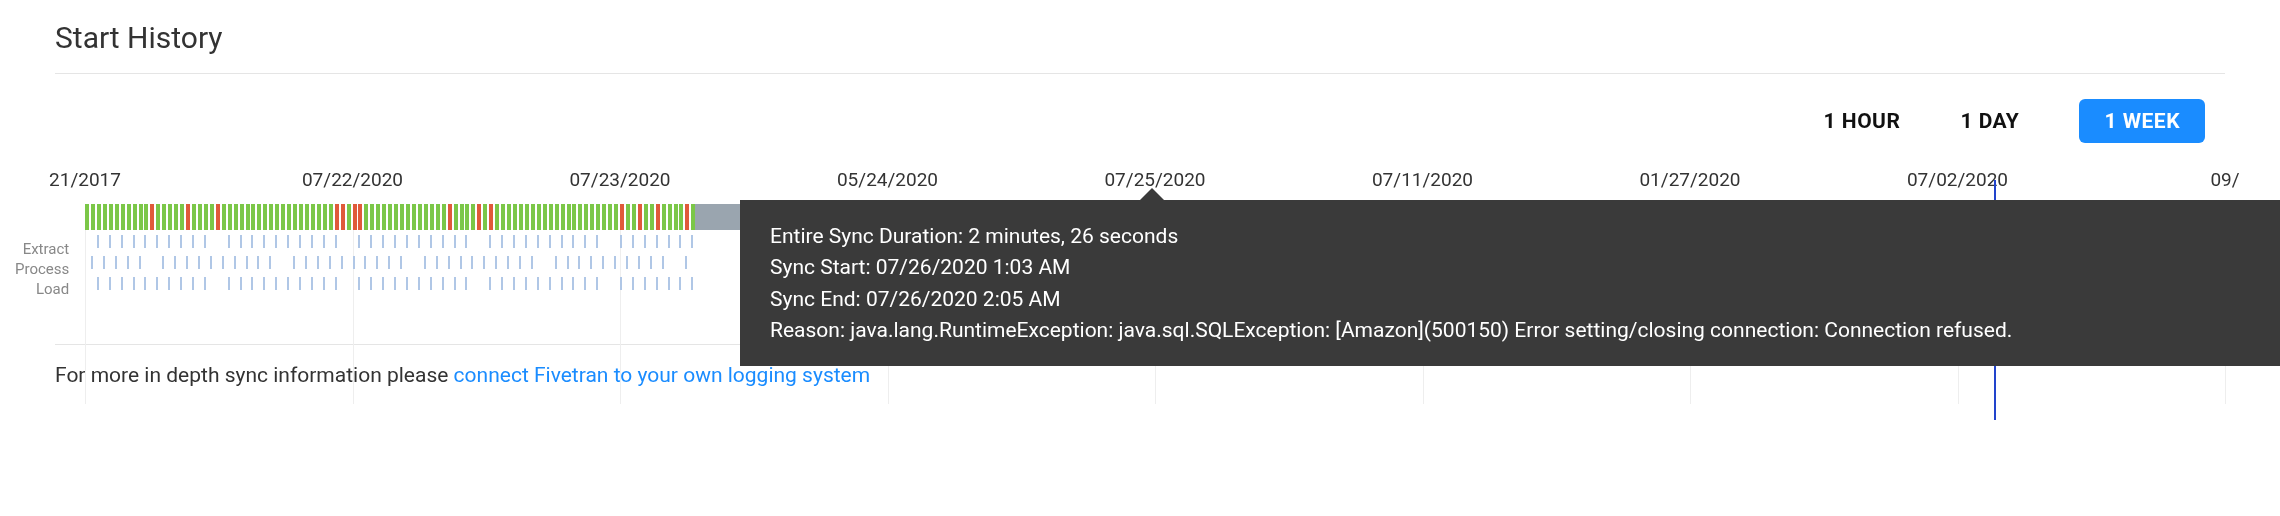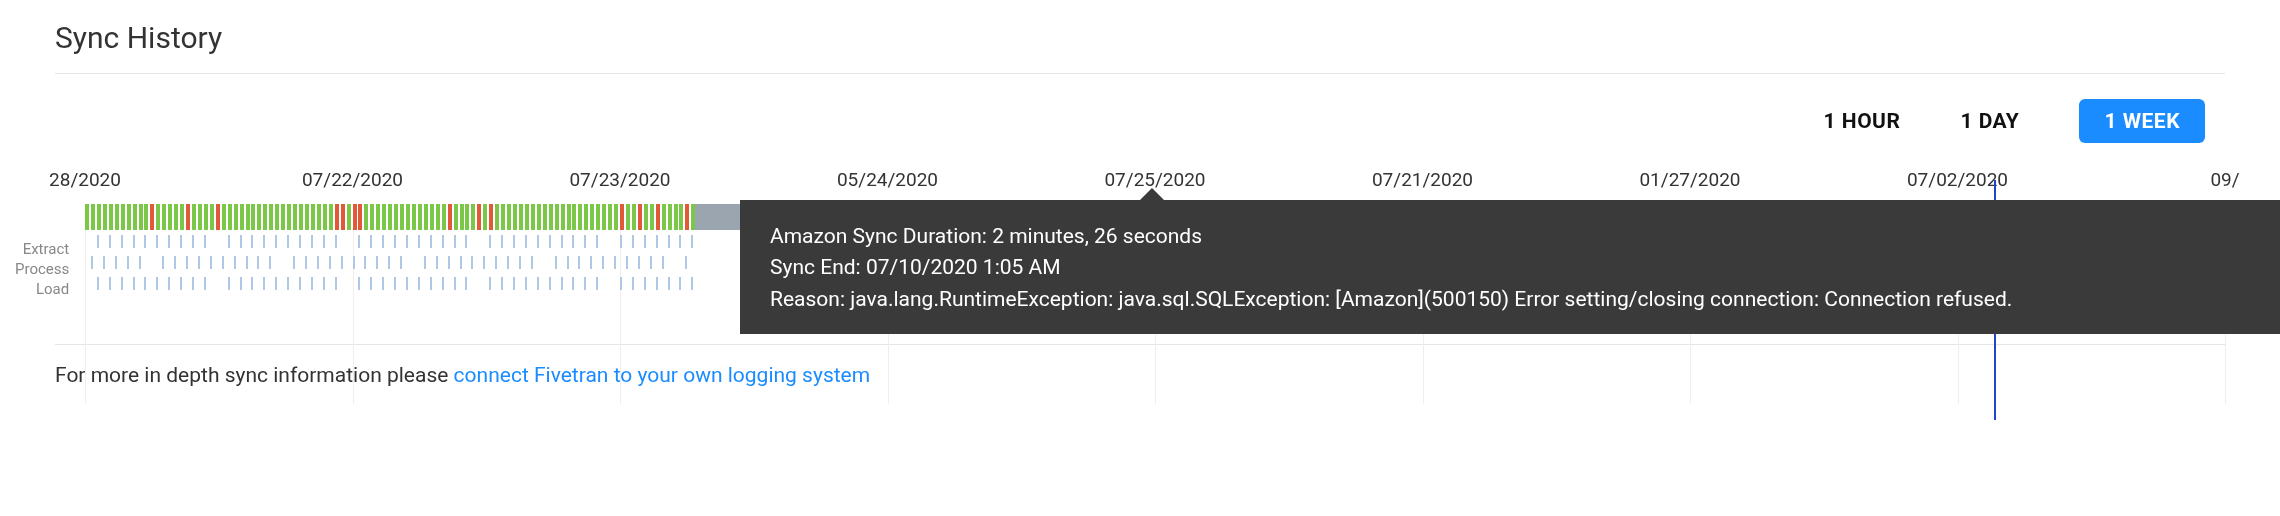--- a/index.html
+++ b/index.html
@@ -155,37 +155,37 @@
   border-right: 12px solid transparent;
   border-bottom: 12px solid #3a3a3a;
 }
 .tooltip-line { margin-bottom: 2px; }
 .label-inline { display: inline; }
 </style>
 </head>
 <body>
 
 <div class="container">
-  <h1 class="title">Sync History</h1>
+  <h1 class="title">Start History</h1>
   <hr class="hr">
 
   <div class="range-row">
     <span class="range-btn">1 HOUR</span>
     <span class="range-btn">1 DAY</span>
     <span class="range-btn active">1 WEEK</span>
   </div>
 
   <div class="timeline-area">
     <div class="axis-row" id="axis-row">
-        <div class="axis-label" style="left: 0%;">28/2020</div>
+        <div class="axis-label" style="left: 0%;">21/2017</div>
         <div class="axis-label" style="left: 12.5%;">07/22/2020</div>
         <div class="axis-label" style="left: 25%;">07/23/2020</div>
         <div class="axis-label" style="left: 37.5%;">05/24/2020</div>
         <div class="axis-label" style="left: 50%;">07/25/2020</div>
-        <div class="axis-label" style="left: 62.5%;">07/21/2020</div>
+        <div class="axis-label" style="left: 62.5%;">07/11/2020</div>
         <div class="axis-label" style="left: 75%;">01/27/2020</div>
         <div class="axis-label" style="left: 87.5%;">07/02/2020</div>
         <div class="axis-label" style="left: 100%;">09/</div>
       </div>
 
     <div class="bars-wrap">
       <div id="gridlines">
           <div class="gridline" style="left: 0%;"></div>
           <div class="gridline" style="left: 12.5%;"></div>
           <div class="gridline" style="left: 25%;"></div>
@@ -883,21 +883,24 @@
   </div>
 
   <div class="footer">
     <span>For more in depth sync information please </span><span class="link">connect Fivetran to your own logging system</span>
   </div>
 </div>
 
 <div class="tooltip">
   <div class="tooltip-caret"></div>
   <div class="tooltip-line">
-    <span class="label-inline">Amazon Sync Duration: </span><span class="label-inline">2 minutes, 26 seconds</span>
+    <span class="label-inline">Entire Sync Duration: </span><span class="label-inline">2 minutes, 26 seconds</span>
   </div>
   <div class="tooltip-line">
-    <span class="label-inline">Sync End: </span><span class="label-inline">07/10/2020 1:05 AM</span>
+    <span class="label-inline">Sync Start: </span><span class="label-inline">07/26/2020 1:03 AM</span>
+  </div>
+  <div class="tooltip-line">
+    <span class="label-inline">Sync End: </span><span class="label-inline">07/26/2020 2:05 AM</span>
   </div>
   <div class="tooltip-line">
     <span class="label-inline">Reason: </span><span class="label-inline">java.lang.RuntimeException: java.sql.SQLException: [Amazon](500150) Error setting/closing connection: Connection refused.</span>
   </div>
 </div>
 
 </body></html>

